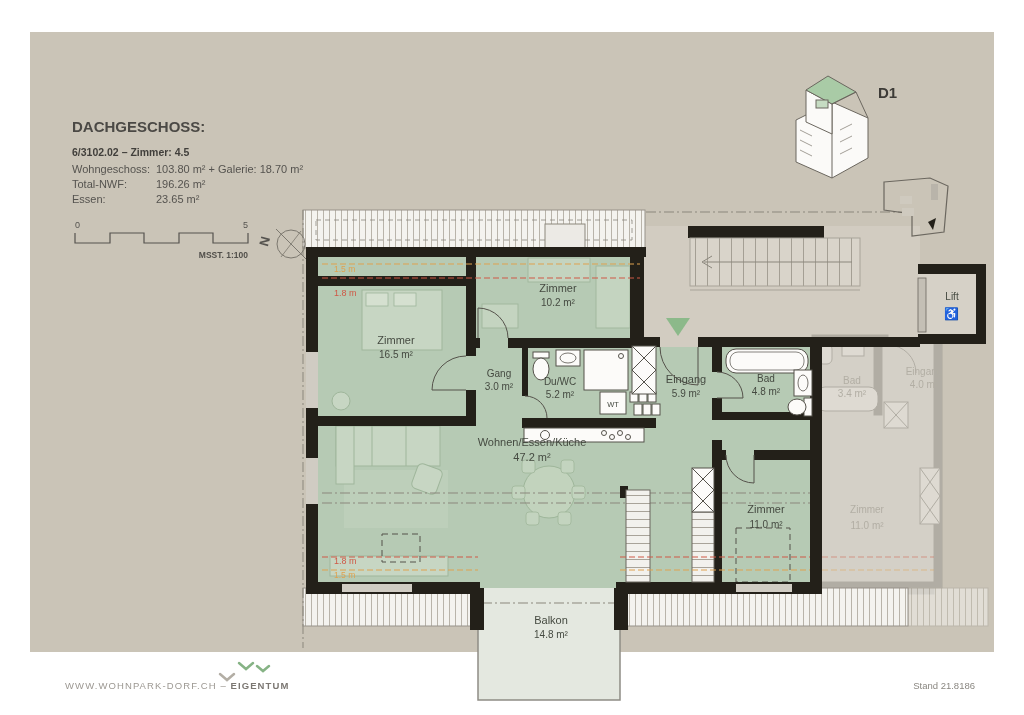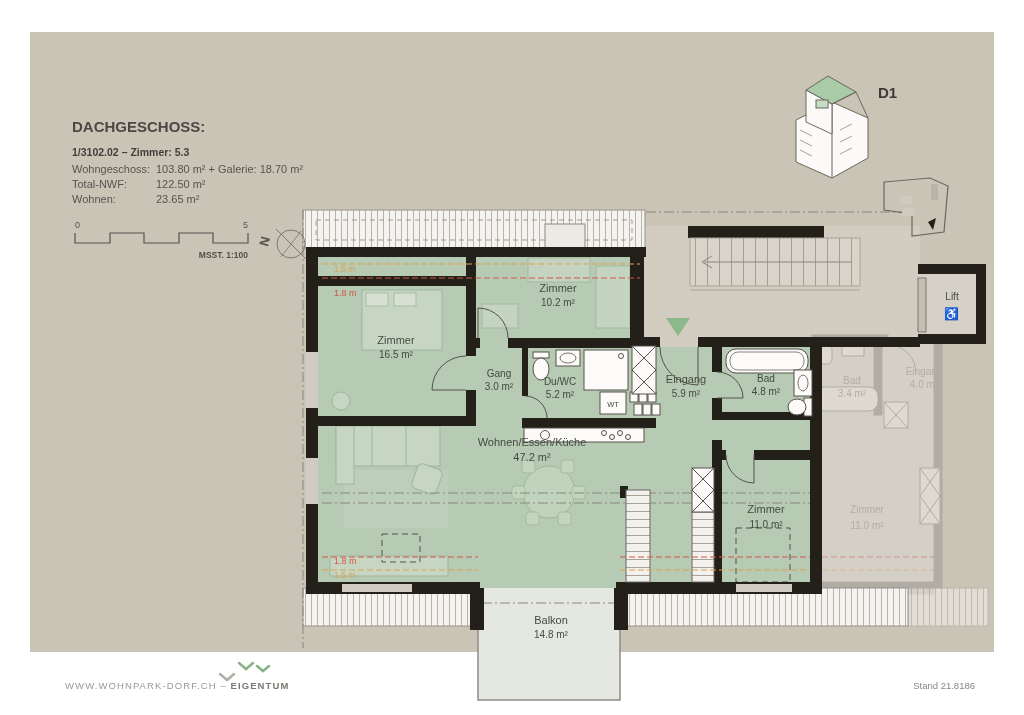--- a/index.html
+++ b/index.html
@@ -321,29 +321,29 @@
     </g>
 
     <g fill="none" stroke-width="2.5" stroke-linecap="round">
       <path d="M220,674 l7,6 l7,-6" stroke="#b3aea5"></path>
       <path d="M239,663 l7,6 l7,-6" stroke="#86b385"></path>
       <path d="M257,666 l6,5 l6,-5" stroke="#86b385"></path>
     </g>
   </svg>
 
   <div class="hdr subtitle">DACHGESCHOSS:</div>
-  <div class="hdr unitline">1/3102.02 – Zimmer: 5.3</div>
+  <div class="hdr unitline">6/3102.02 – Zimmer: 4.5</div>
   <div class="inforow r1">
     <span class="lab">Wohngeschoss:</span><span>103.80 m² + Galerie: 18.70 m²</span>
   </div>
   <div class="inforow r2">
-    <span class="lab">Total-NWF:</span><span>122.50 m²</span>
+    <span class="lab">Total-NWF:</span><span>196.26 m²</span>
   </div>
   <div class="inforow r3">
-    <span class="lab">Wohnen:</span><span>23.65 m²</span>
+    <span class="lab">Essen:</span><span>23.65 m²</span>
   </div>
 
   <div class="footer-left">
     <span>WWW.WOHNPARK-DORF.CH –</span>
     <b>EIGENTUM</b>
   </div>
   <div class="footer-right">Stand 21.8186</div>
 </div>
 
 </body></html>

